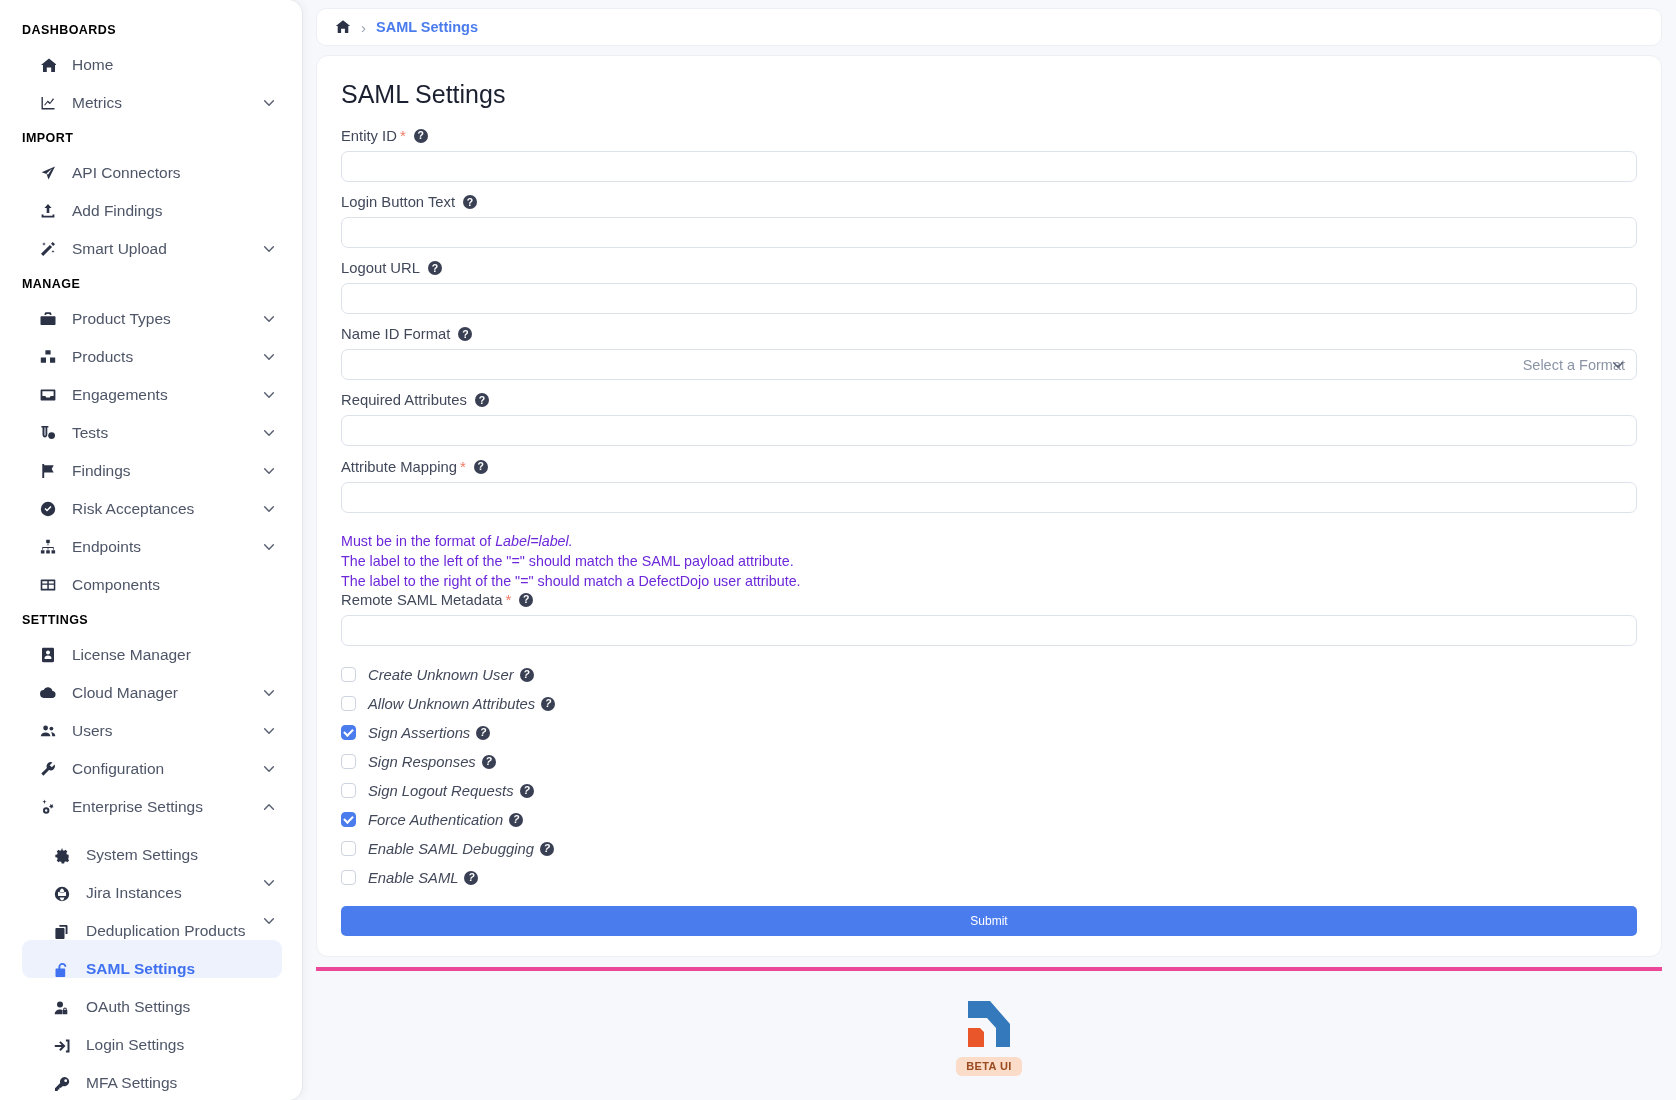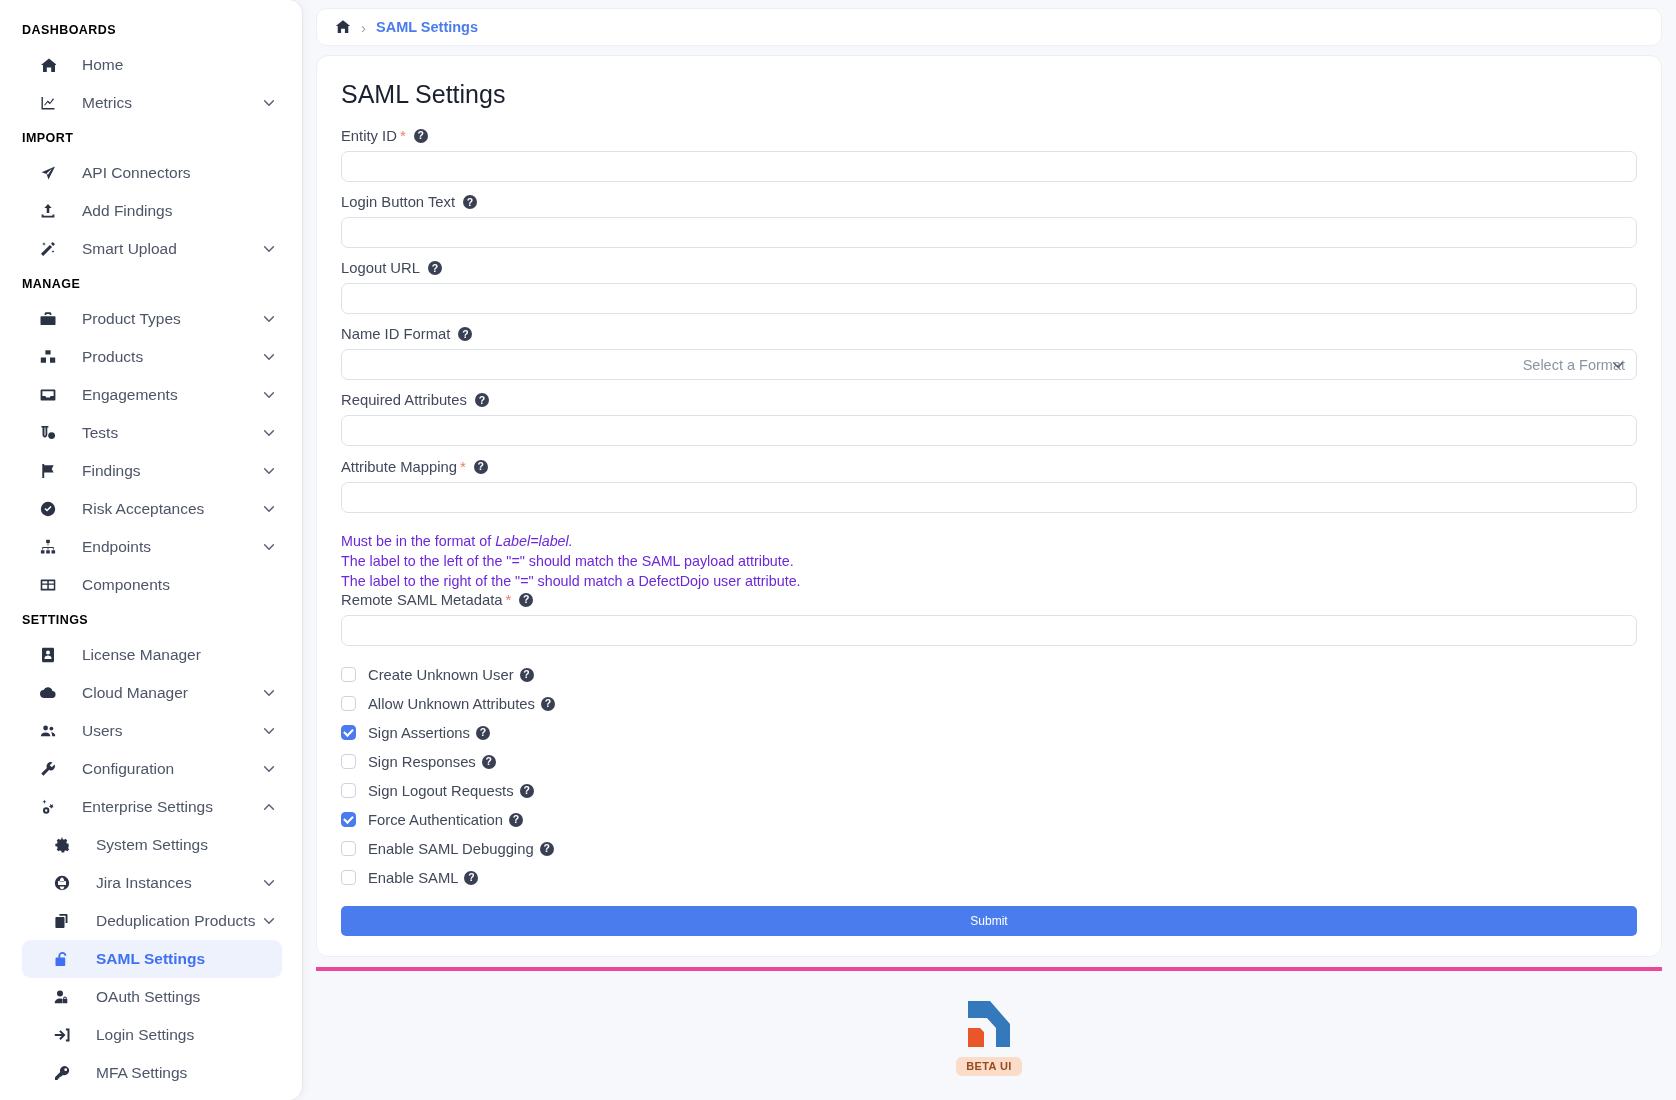--- a/index.html
+++ b/index.html
@@ -45,26 +45,26 @@
     position: relative;
   }
   .nav-item .ico {
     width: 22px;
     display: flex;
     align-items: center;
     justify-content: flex-start;
     flex: 0 0 22px;
     color: #2b3246;
   }
-  .nav-item .lbl { margin-left: 20px; white-space: nowrap; }
+  .nav-item .lbl { margin-left: 10px; white-space: nowrap; }
   .nav-item .chev {
     position: absolute; right: 6px; top: 50%; transform: translateY(-50%);
     color: #5b6275;
   }
-  .nav-item.sub { padding-left: 32px; }
+  .nav-item.sub { padding-left: 32px; align-items: flex-end; }
   .nav-item.active {
     background: #eef2fd;
     color: #3f71f0;
     font-weight: bold;
   }
   .nav-item.active .ico { color: #3f71f0; }
   svg { display: block; }
 
   
   .main {
@@ -153,21 +153,21 @@
     position: absolute; right: 11px; top: 50%; transform: translateY(-50%);
     color: #5b6275;
   }
   .helptext {
     font-size: 14.3px;
     color: #6d28d9;
     line-height: 20px;
     margin-top: 18px;
   }
   .helptext em { font-style: italic; }
-  .checks { margin-top: 14px; }
+  .checks { margin-top: 14px; font-style: italic; }
   .check-row {
     display: flex;
     align-items: center;
     height: 29px;
     font-size: 14.8px;
     color: #41485a;
   }
   .cbox {
     width: 15px; height: 15px;
     border: 1.6px solid #cdd3df;

